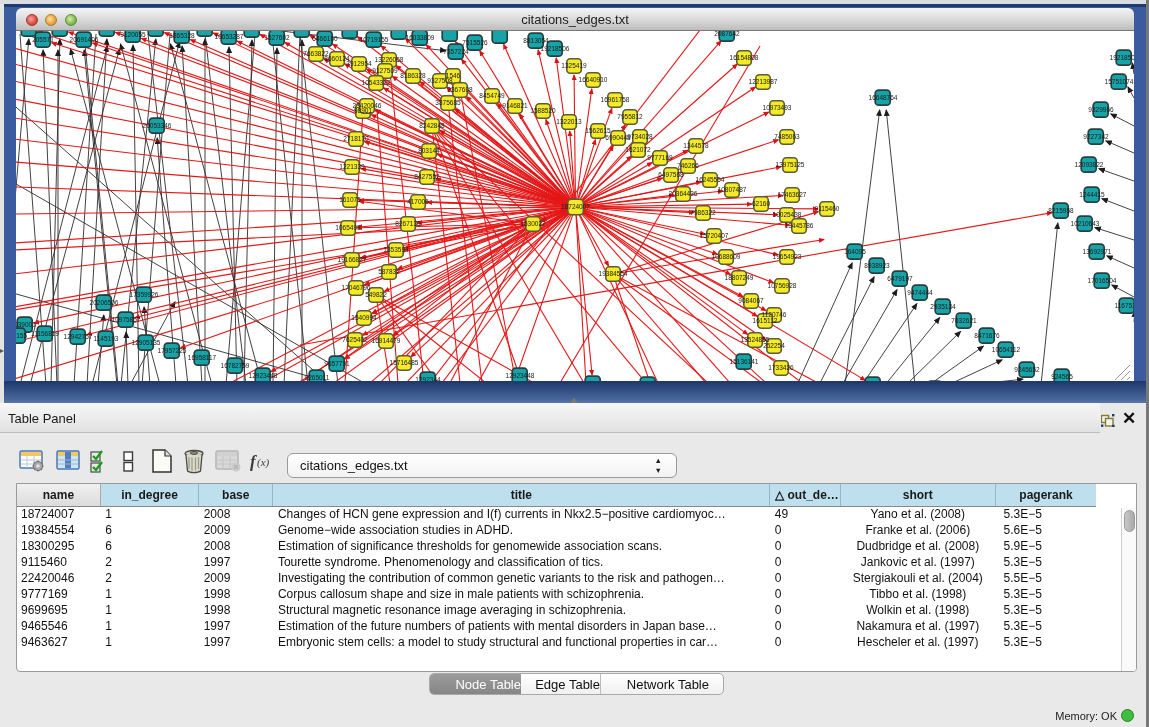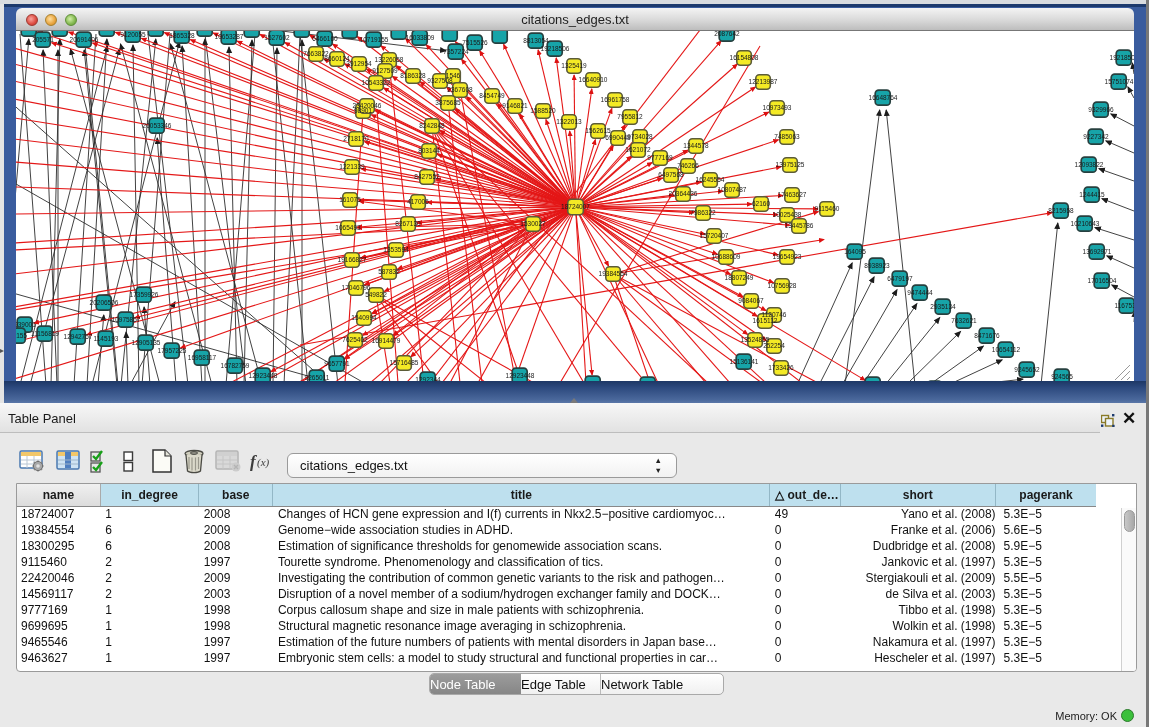--- a/index.html
+++ b/index.html
@@ -30,25 +30,25 @@
 #toolbar{position:absolute;left:0;top:30px;width:1146px;height:52px}
 #combo{position:absolute;left:287px;top:20px;width:390px;height:25px;background:linear-gradient(#ffffff,#f2f2f2);border:1px solid #9a9a9a;border-radius:6px;font-size:13px;color:#111;line-height:23px;padding-left:12px}
 #combo .arr{position:absolute;right:14px;top:2px;font-size:7.5px;color:#222;line-height:9.5px;text-align:center}
 #tablebox{position:absolute;left:16px;top:80px;width:1121px;height:189px;background:#fff;border:1px solid #9a9a9a;border-radius:0 0 4px 4px;overflow:hidden}
 table{border-collapse:collapse;table-layout:fixed;width:1079px;font-size:12px}
 th{height:22px;font-weight:bold;font-size:12px;color:#1a1a1a;background:#bee0ee;border-left:1px solid #93b7c6;border-bottom:1px solid #888}
 th.c1{background:linear-gradient(#f0f0f0,#dcdcdc);border-left:none;border-right:1px solid #aaa}
 td{height:16px;color:#111;white-space:nowrap;overflow:hidden;padding:0}
 .c1{width:83px}.c2{width:98px}.c3{width:74px}.c4{width:495px}.c5{width:70px}.c6{width:155px}.c7{width:100px}
 td.c1{padding-left:4px}td.c2{padding-left:5px}td.c3{padding-left:5px}td.c4{padding-left:5px}td.c5{padding-left:5px}td.c7{padding-left:8px}
-td.c6{text-align:right}
+td.c6{text-align:center}
 #vscroll{position:absolute;left:1104px;top:24px;width:16px;height:165px;background:#fafafa;border-left:1px solid #d0d0d0}
 #thumb{position:absolute;left:2px;top:2px;width:11px;height:22px;background:linear-gradient(90deg,#c8c8c8,#a8a8a8);border:1px solid #999;border-radius:6px}
 #tabs{position:absolute;left:429px;top:270px;width:295px;height:22px;border:1px solid #a9a9a9;border-radius:5px;background:linear-gradient(#ffffff,#f0f0f0);overflow:hidden;font-size:13px}
-#tabs div{float:left;height:22px;line-height:21px;text-align:left}
+#tabs div{float:left;height:22px;line-height:21px;text-align:right}
 #tseg1{width:91px;background:linear-gradient(#9c9c9c,#848484);color:#fff}
 #tseg2{width:80px;color:#111;border-right:1px solid #bbb}
 #tseg3{width:108px;color:#111}
 #mem{position:absolute;right:29px;top:307px;font-size:11px;color:#222}
 #memdot{position:absolute;left:1121px;top:306px;width:13px;height:13px;border-radius:50%;background:#3cc03c;border:1.5px solid #2c7a2c}
 #redge{position:absolute;left:1146px;top:0;width:3px;height:727px;background:#787878}
 </style></head><body>
 <div id="topstrip"></div>
 <div id="desk">
  <div id="win">
@@ -718,31 +718,22 @@
             <td class="c5">0</td>
             <td class="c6">Jankovic et al. (1997)</td>
             <td class="c7">5.3E−5</td>
           </tr>
 <tr>
             <td class="c1">22420046</td>
             <td class="c2">2</td>
             <td class="c3">2009</td>
             <td class="c4">Investigating the contribution of common genetic variants to the risk and pathogen…</td>
             <td class="c5">0</td>
-            <td class="c6">Stergiakouli et al. (2009)</td>
+            <td class="c6">Stergiakouli et al. (2004)</td>
             <td class="c7">5.5E−5</td>
-          </tr>
-<tr>
-            <td class="c1">14569117</td>
-            <td class="c2">2</td>
-            <td class="c3">2003</td>
-            <td class="c4">Disruption of a novel member of a sodium/hydrogen exchanger family and DOCK…</td>
-            <td class="c5">0</td>
-            <td class="c6">de Silva et al. (2003)</td>
-            <td class="c7">5.3E−5</td>
           </tr>
 <tr>
             <td class="c1">9777169</td>
             <td class="c2">1</td>
             <td class="c3">1998</td>
             <td class="c4">Corpus callosum shape and size in male patients with schizophrenia.</td>
             <td class="c5">0</td>
             <td class="c6">Tibbo et al. (1998)</td>
             <td class="c7">5.3E−5</td>
           </tr>

